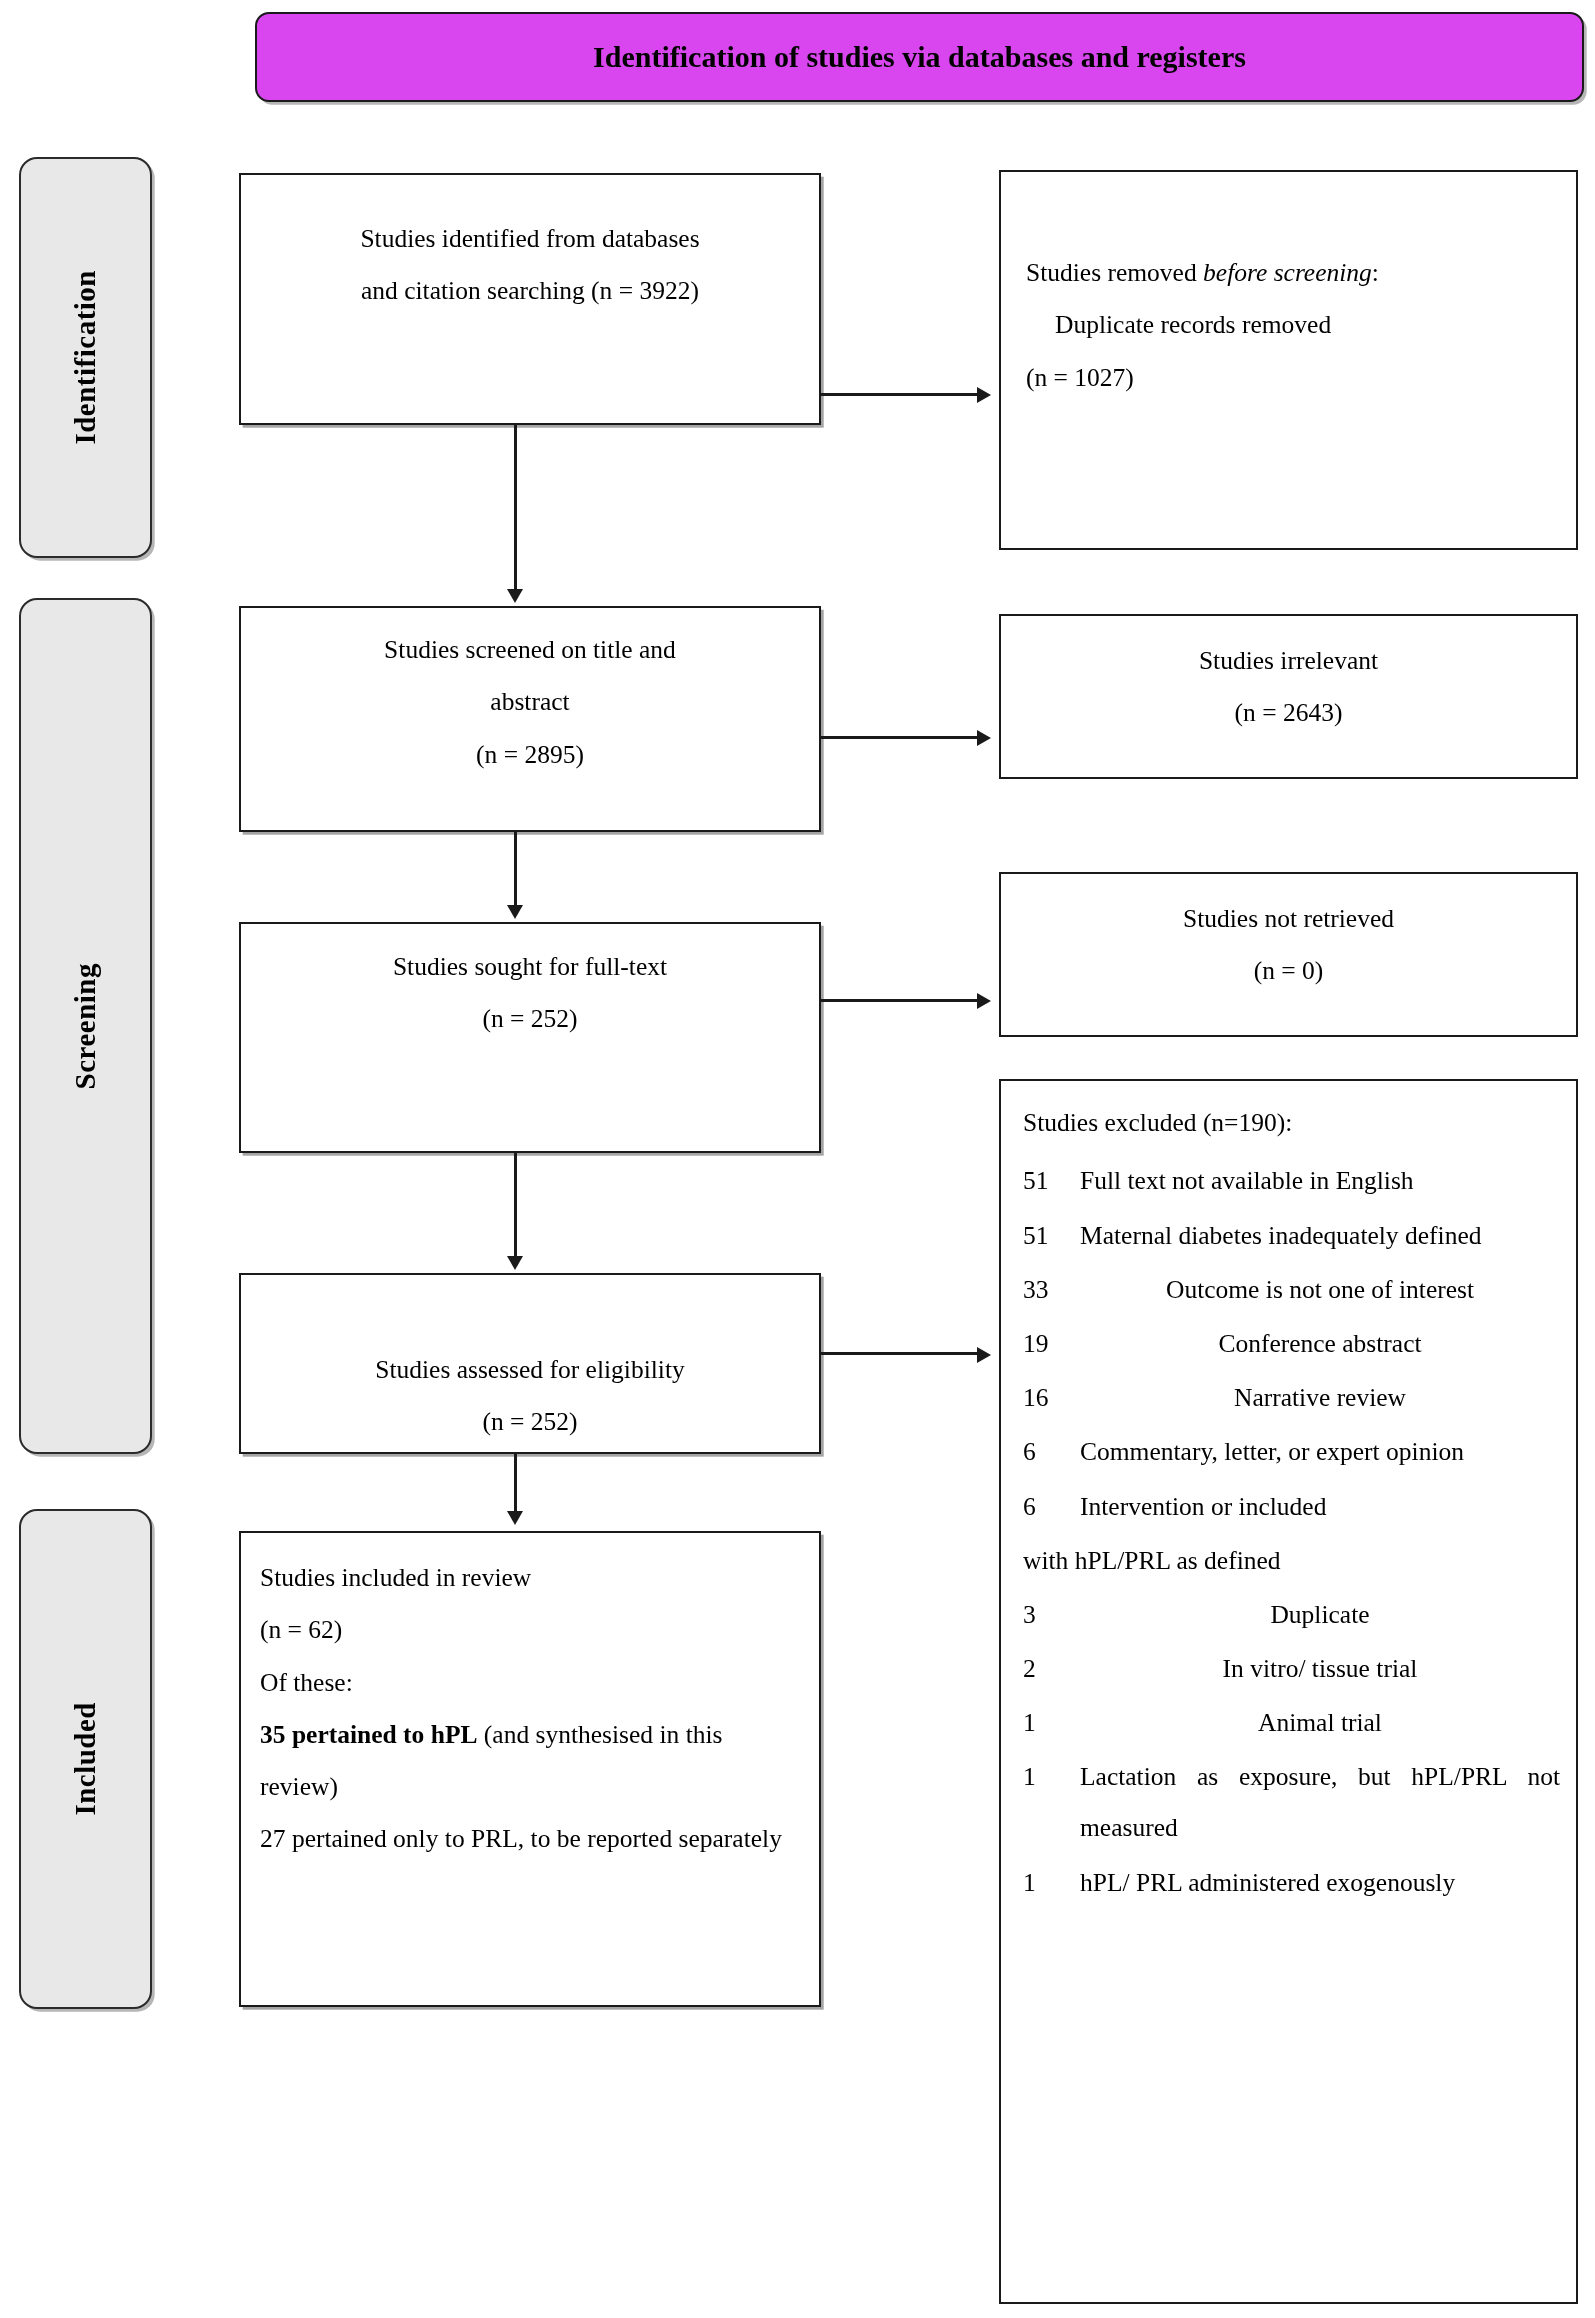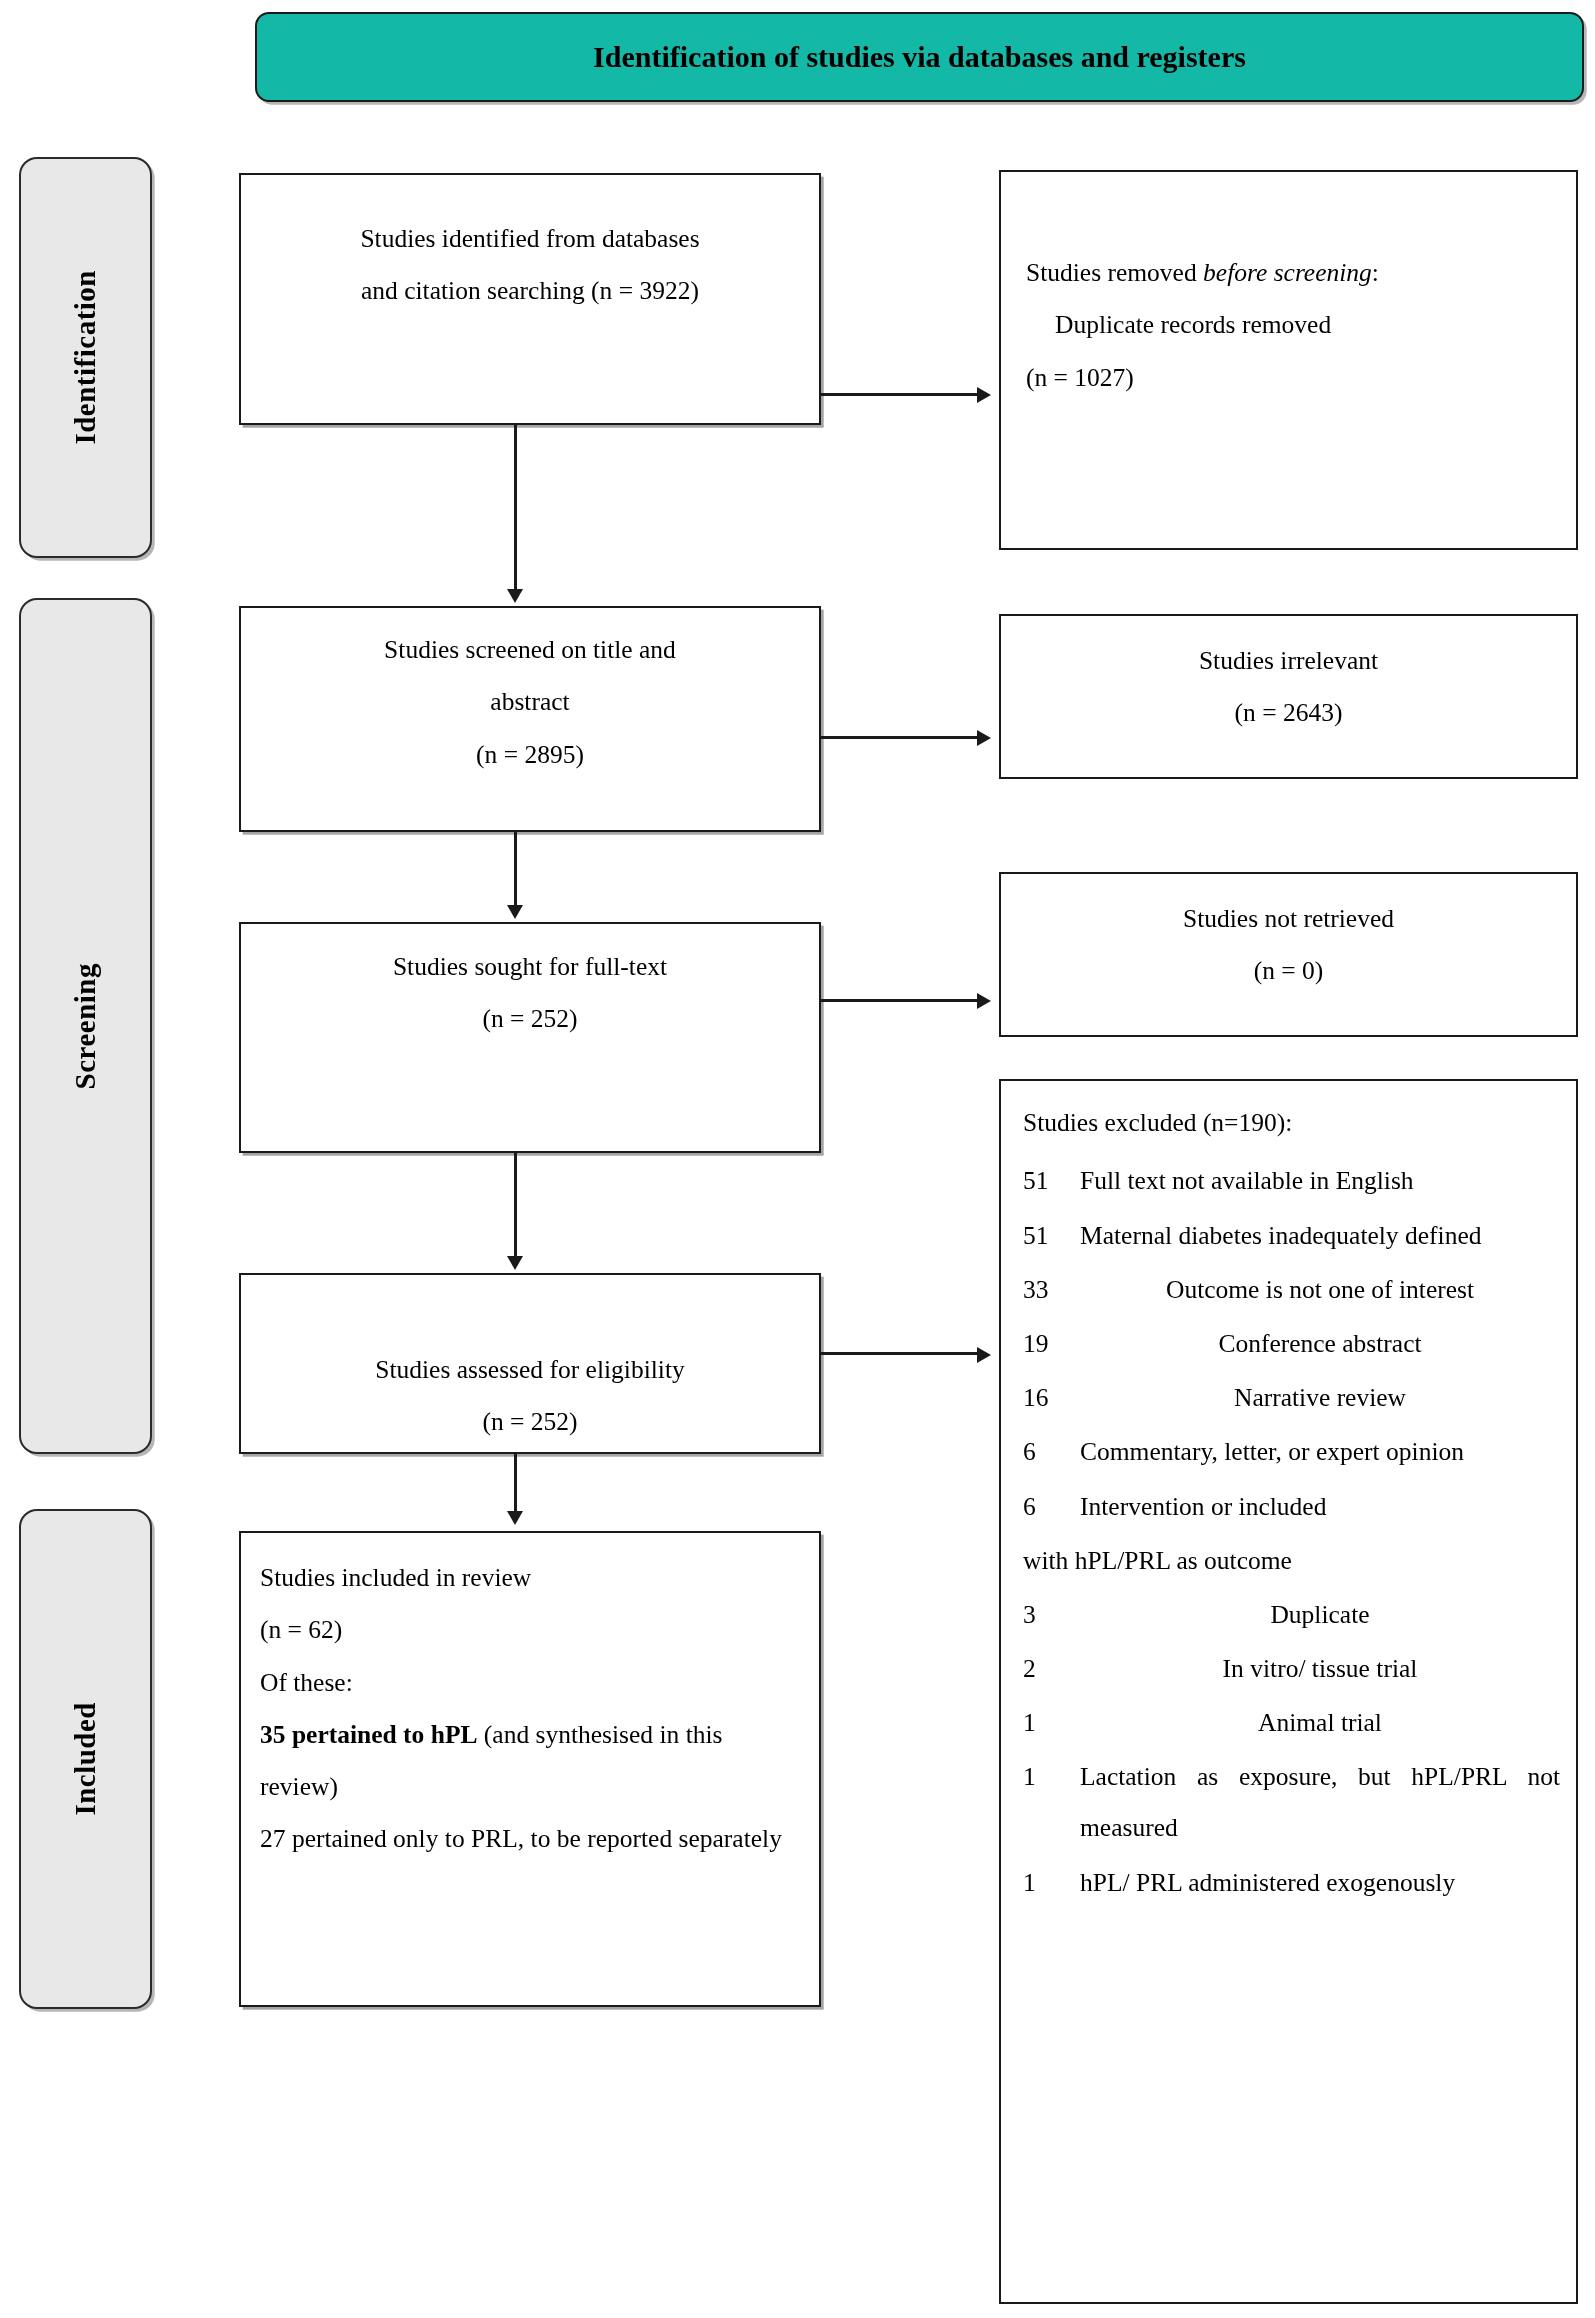--- a/index.html
+++ b/index.html
@@ -47,21 +47,21 @@
     transform: rotate(180deg);
     font-weight: bold;
     font-size: 29px;
     letter-spacing: 0.5px;
     white-space: nowrap;
   }
 
   .header-box {
     position: absolute;
     box-sizing: border-box;
-    background: #14b8a6;
+    background: #d946ef;
     border: 2.1px solid #1a1a1a;
     border-radius: 14px;
     box-shadow: 3.2px 3.2px 0 -0.5px rgba(110,110,110,0.5);
     display: flex;
     align-items: center;
     justify-content: center;
   }
   .header-title {
     font-weight: bold;
     font-size: 30px;
@@ -234,21 +234,21 @@
           <span class="exc-txt nojust">Narrative review</span>
         </div>
         <div class="exc-row">
           <span class="exc-n">6</span>
           <span class="exc-txt">Commentary, letter, or expert opinion</span>
         </div>
         <div class="exc-row">
           <span class="exc-n">6</span>
           <span class="exc-txt">Intervention or included</span>
         </div>
-        <div class="exc-cont">with hPL/PRL as outcome</div>
+        <div class="exc-cont">with hPL/PRL as defined</div>
         <div class="exc-row">
           <span class="exc-n">3</span>
           <span class="exc-txt nojust">Duplicate</span>
         </div>
         <div class="exc-row">
           <span class="exc-n">2</span>
           <span class="exc-txt nojust">In vitro/ tissue trial</span>
         </div>
         <div class="exc-row">
           <span class="exc-n">1</span>

